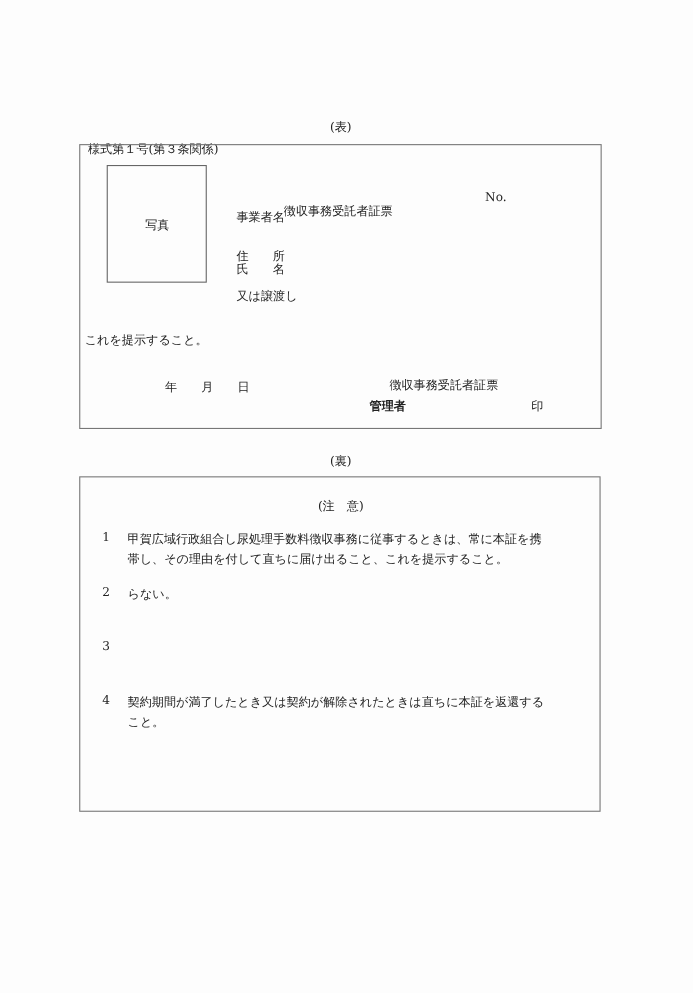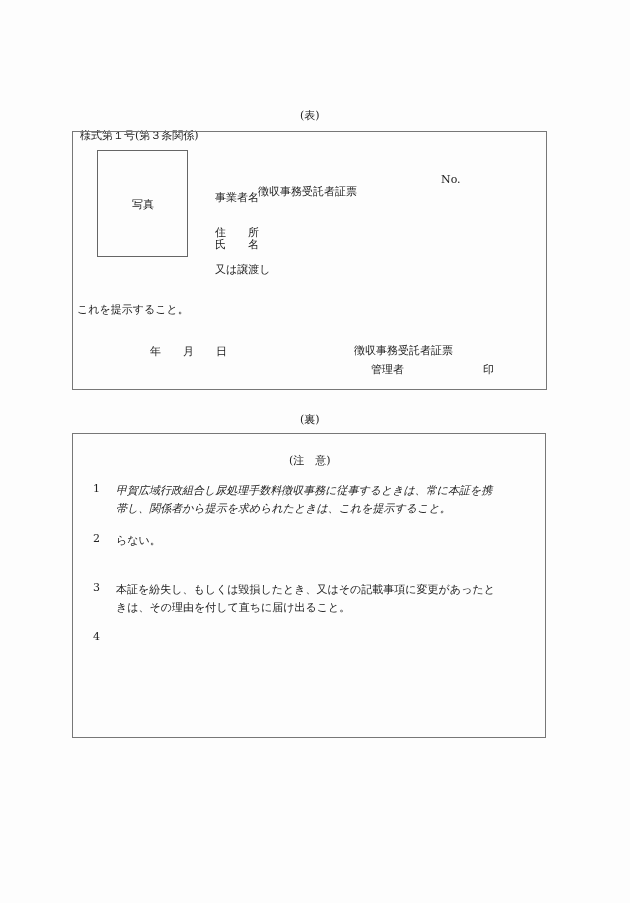--- a/index.html
+++ b/index.html
@@ -26,40 +26,40 @@
   </div>
   <div class="abs" style="left:185px;top:20px;margin-top:32px;">徴収事務受託者証票</div>
   <div class="abs" style="left:368px;top:41px;">No.</div>
   <div class="abs" style="left:142px;top:58px;">事業者名</div>
   <div class="abs" style="left:142px;top:80px;margin-top:13px;">住　　所</div>
   <div class="abs" style="left:142px;top:105px;">氏　　名</div>
   <div class="abs" style="left:142px;top:130px;">又は譲渡し</div>
   <div class="abs" style="left:4px;top:170px;">これを提示すること。</div>
   <div class="abs" style="left:77px;top:192px;margin-top:20px;">年　　月　　日</div>
   <div class="abs" style="left:281px;top:211px;">徴収事務受託者証票</div>
-  <div class="abs" style="left:298px;top:230px;">管理者</div>
+  <div class="abs" style="left:263px;top:230px;font-weight:bold;">管理者</div>
   <div class="abs" style="left:410px;top:230px;">印</div>
 </div>
 
 <div class="abs" style="left:300px;top:412px;">(裏)</div>
 
 <div class="box" style="left:72px;top:433px;width:474px;height:305px;">
   <div class="abs" style="left:216px;top:19px;">(注　意)</div>
 
   <div class="note-num" style="left:20px;top:48px;">1</div>
-  <div class="note-text" style="left:43px;top:48px;font-style:italic;">
+  <div class="note-text" style="left:43px;top:48px;">
     <div>甲賀広域行政組合し尿処理手数料徴収事務に従事するときは、常に本証を携</div>
-    <div>帯し、関係者から提示を求められたときは、これを提示すること。</div>
+    <div>帯し、その理由を付して直ちに届け出ること、これを提示すること。</div>
   </div>
 
   <div class="note-num" style="left:20px;top:98px;">2</div>
   <div class="note-text" style="left:43px;top:98px;">
     <div>らない。</div>
   </div>
 
   <div class="note-num" style="left:20px;top:147px;">3</div>
-  <div class="note-text" style="left:43px;top:147px;">
-    <div>本証を紛失し、もしくは毀損したとき、又はその記載事項に変更があったと</div>
-    <div>きは、その理由を付して直ちに届け出ること。</div>
-  </div>
 
   <div class="note-num" style="left:20px;top:196px;">4</div>
+  <div class="note-text" style="left:43px;top:196px;">
+    <div>契約期間が満了したとき又は契約が解除されたときは直ちに本証を返還する</div>
+    <div>こと。</div>
+  </div>
 </div>
 
 </body></html>

